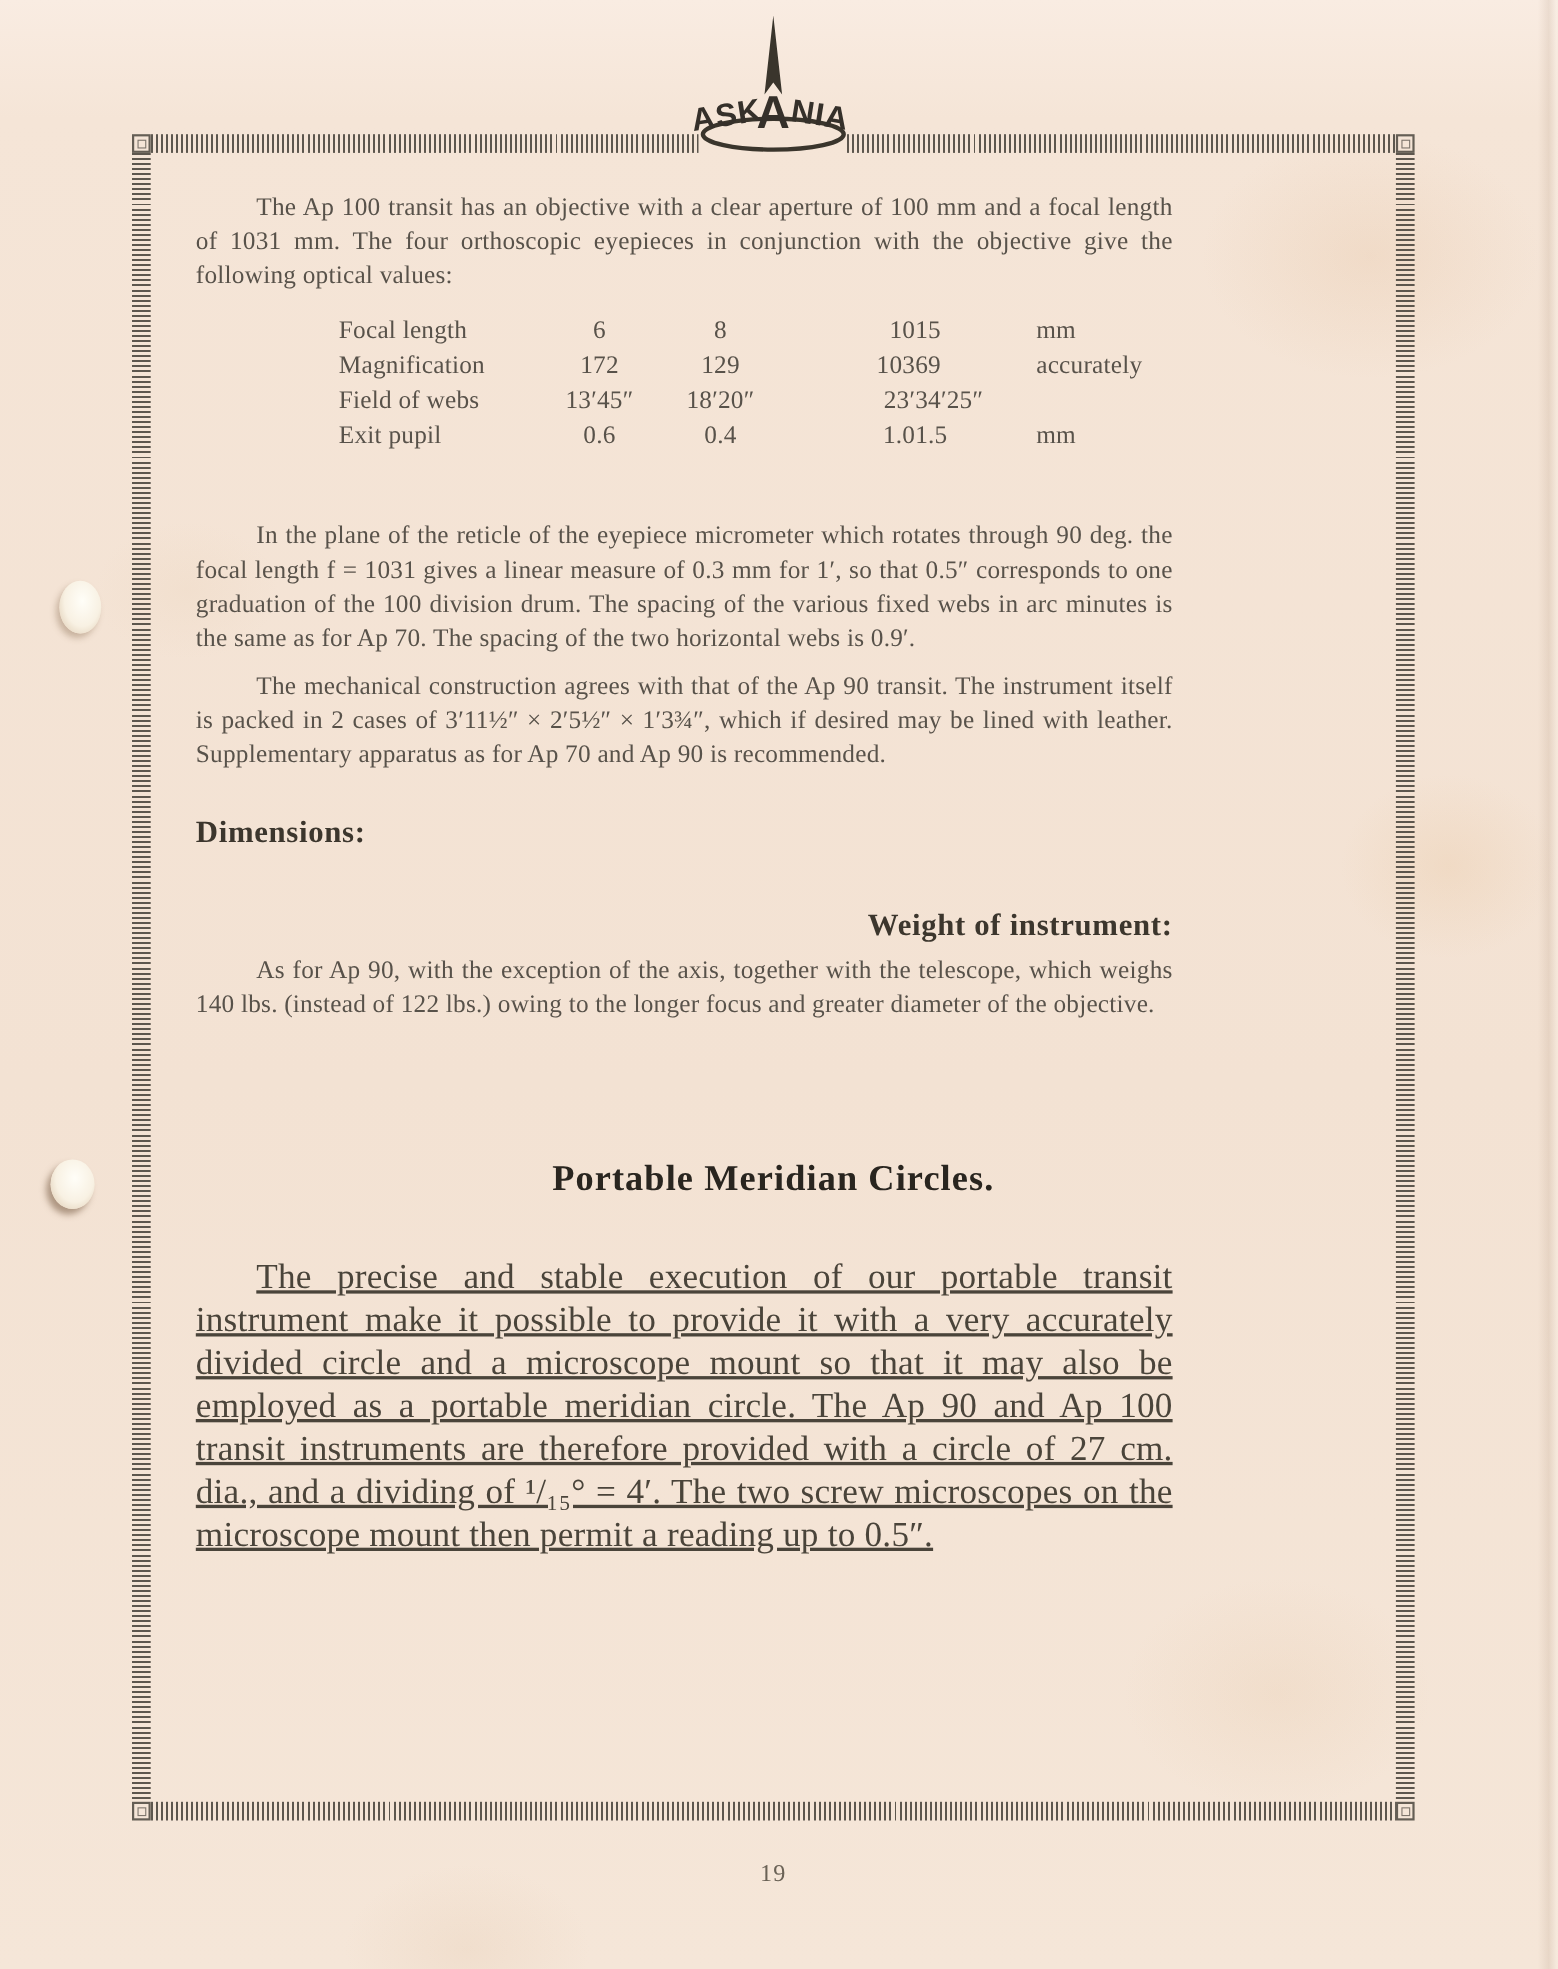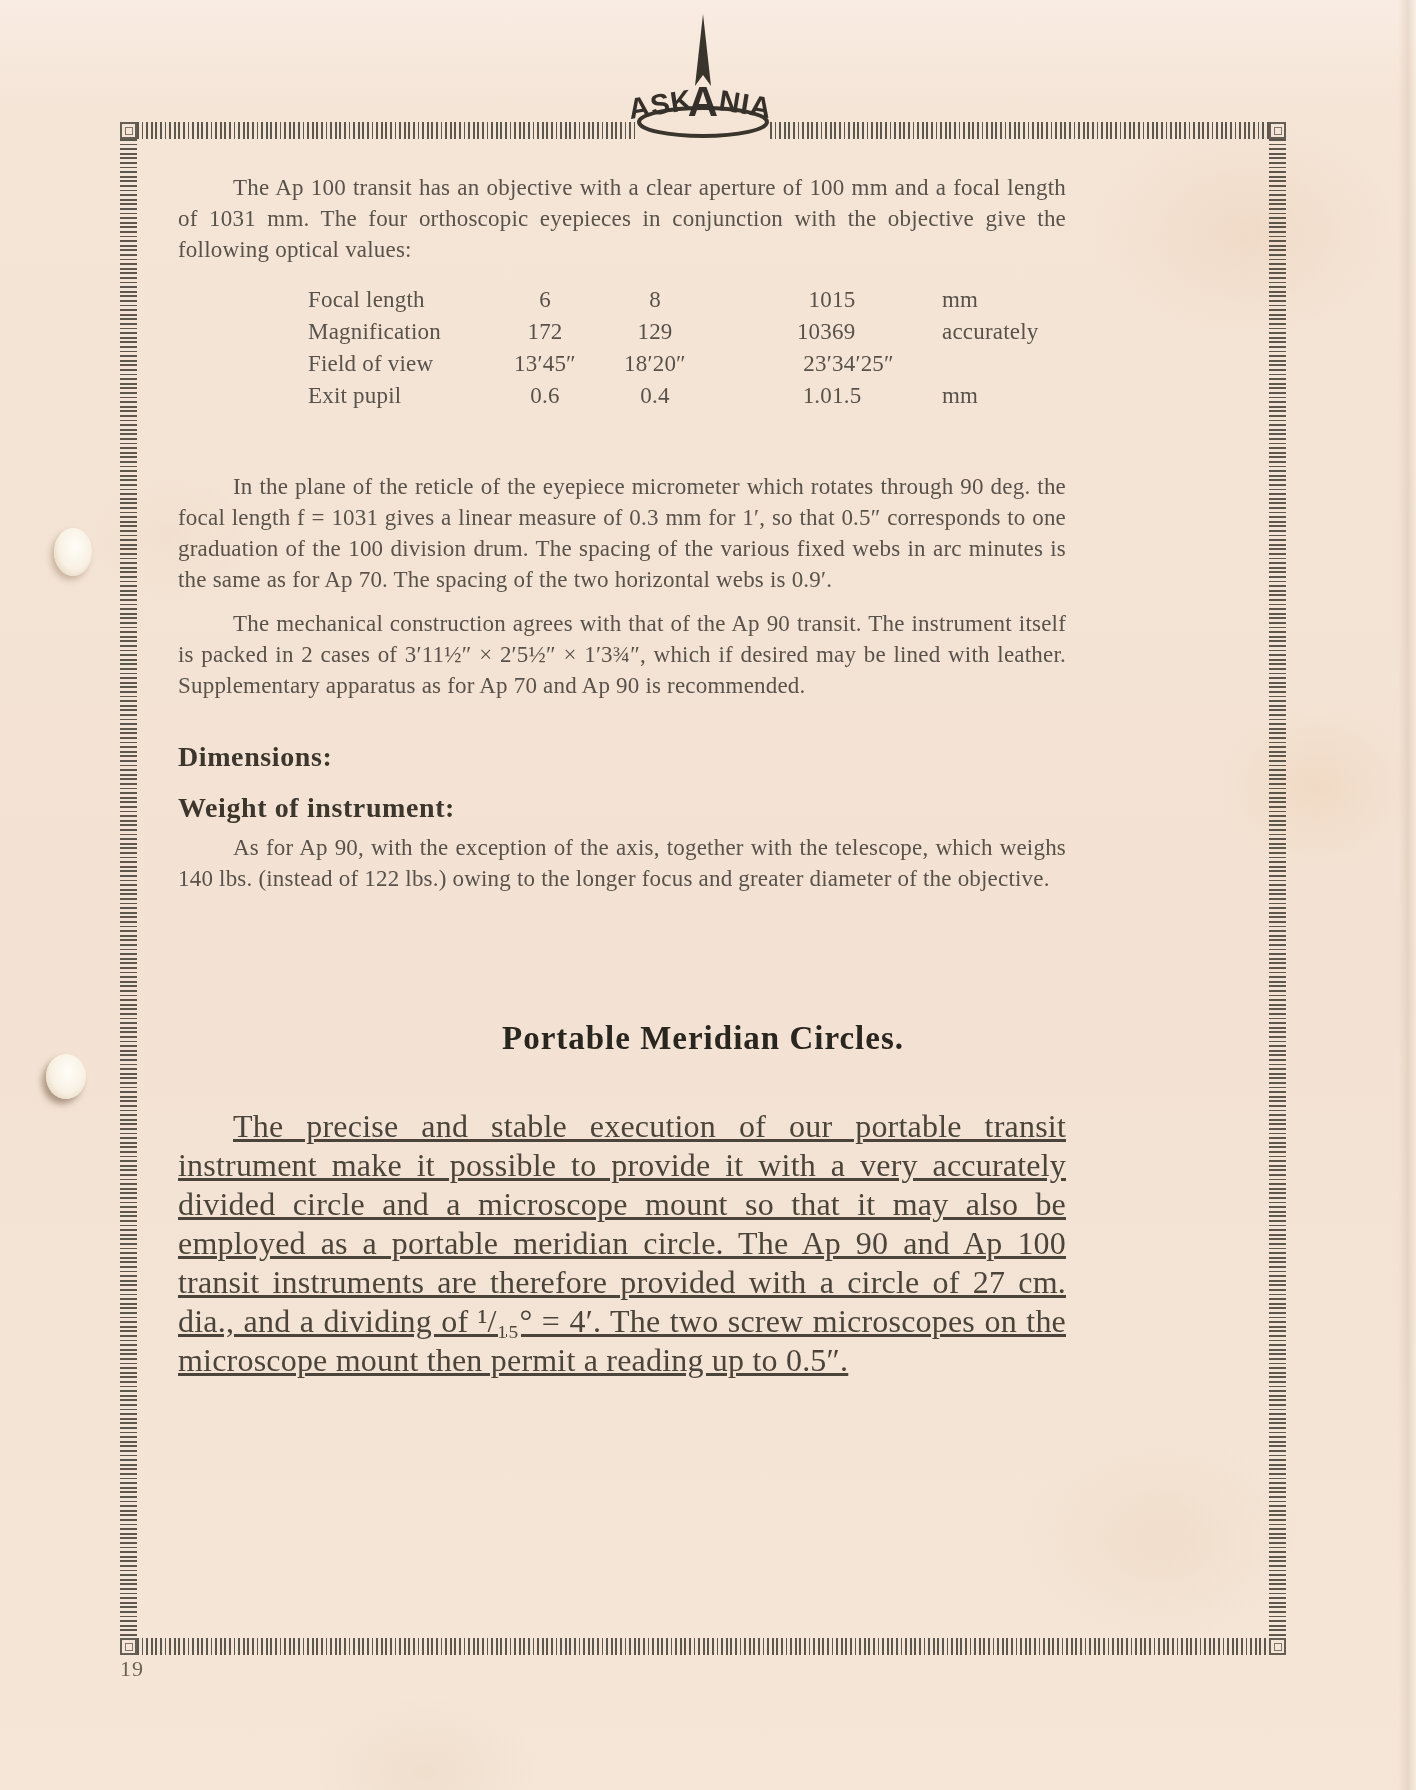--- a/index.html
+++ b/index.html
@@ -50,21 +50,21 @@
   }
   .content p{margin:0;text-indent:55px;}
   .p2{margin-top:58px !important;}
   .p3{margin-top:13px !important;}
   .sec-head{
     margin:0;font-size:28px;line-height:30px;font-weight:bold;color:#3c362d;
     letter-spacing:0.6px;text-align:left;text-indent:0;
   }
   .dim-head{margin-top:41px;}
   .dim-body{margin-top:9px !important;}
-  .wt-head{margin-top:21px;}
+  .wt-head{margin-top:55px;text-align:right;}
   .wt-body{margin-top:9px !important;}
   .big-head{
     margin:0;margin-top:119px;font-size:33px;line-height:50px;font-weight:bold;
     color:#29251f;text-align:center;letter-spacing:1px;transform:translateX(81px);
   }
   .meridian-body{
     margin-top:44px !important;font-size:32px;line-height:39px;color:#4a443a;
     letter-spacing:0.2px;
     text-decoration:underline;
   }
@@ -72,21 +72,21 @@
   .opt-table{margin-top:20px;}
   .opt-row{display:flex;line-height:30px;height:32px;text-align:left;}
   .opt-label{width:200px;margin-left:130px;flex:none;}
   .c1{width:74px;flex:none;text-align:center;}
   .c2{width:146px;flex:none;text-align:center;}
   .c3{width:104px;flex:none;text-align:right;}
   .c4{width:104px;flex:none;}
   .unit{margin-left:6px;flex:none;}
   
   .page-num{
-    position:absolute;left:120px;top:1656px;width:1166px;text-align:left;
+    position:absolute;left:120px;top:1690px;width:1166px;text-align:center;
     font-size:22px;color:#6a6256;letter-spacing:1px;
   }
 </style>
 </head>
 <body>
 
 <div class="page">
 
   <div class="frame">
     <div class="fb h-str fb-top-a"></div>
@@ -128,21 +128,21 @@
       </div>
       <div class="opt-row">
         <span class="opt-label">Magnification</span>
         <span class="c1">172</span>
         <span class="c2">129</span>
         <span class="c3">103</span>
         <span class="c4">69</span>
         <span class="unit">accurately</span>
       </div>
       <div class="opt-row">
-        <span class="opt-label">Field of view</span>
+        <span class="opt-label">Field of webs</span>
         <span class="c1">13′45″</span>
         <span class="c2">18′20″</span>
         <span class="c3">23′</span>
         <span class="c4">34′25″</span>
         <span class="unit"></span>
       </div>
       <div class="opt-row">
         <span class="opt-label">Exit pupil</span>
         <span class="c1">0.6</span>
         <span class="c2">0.4</span>

